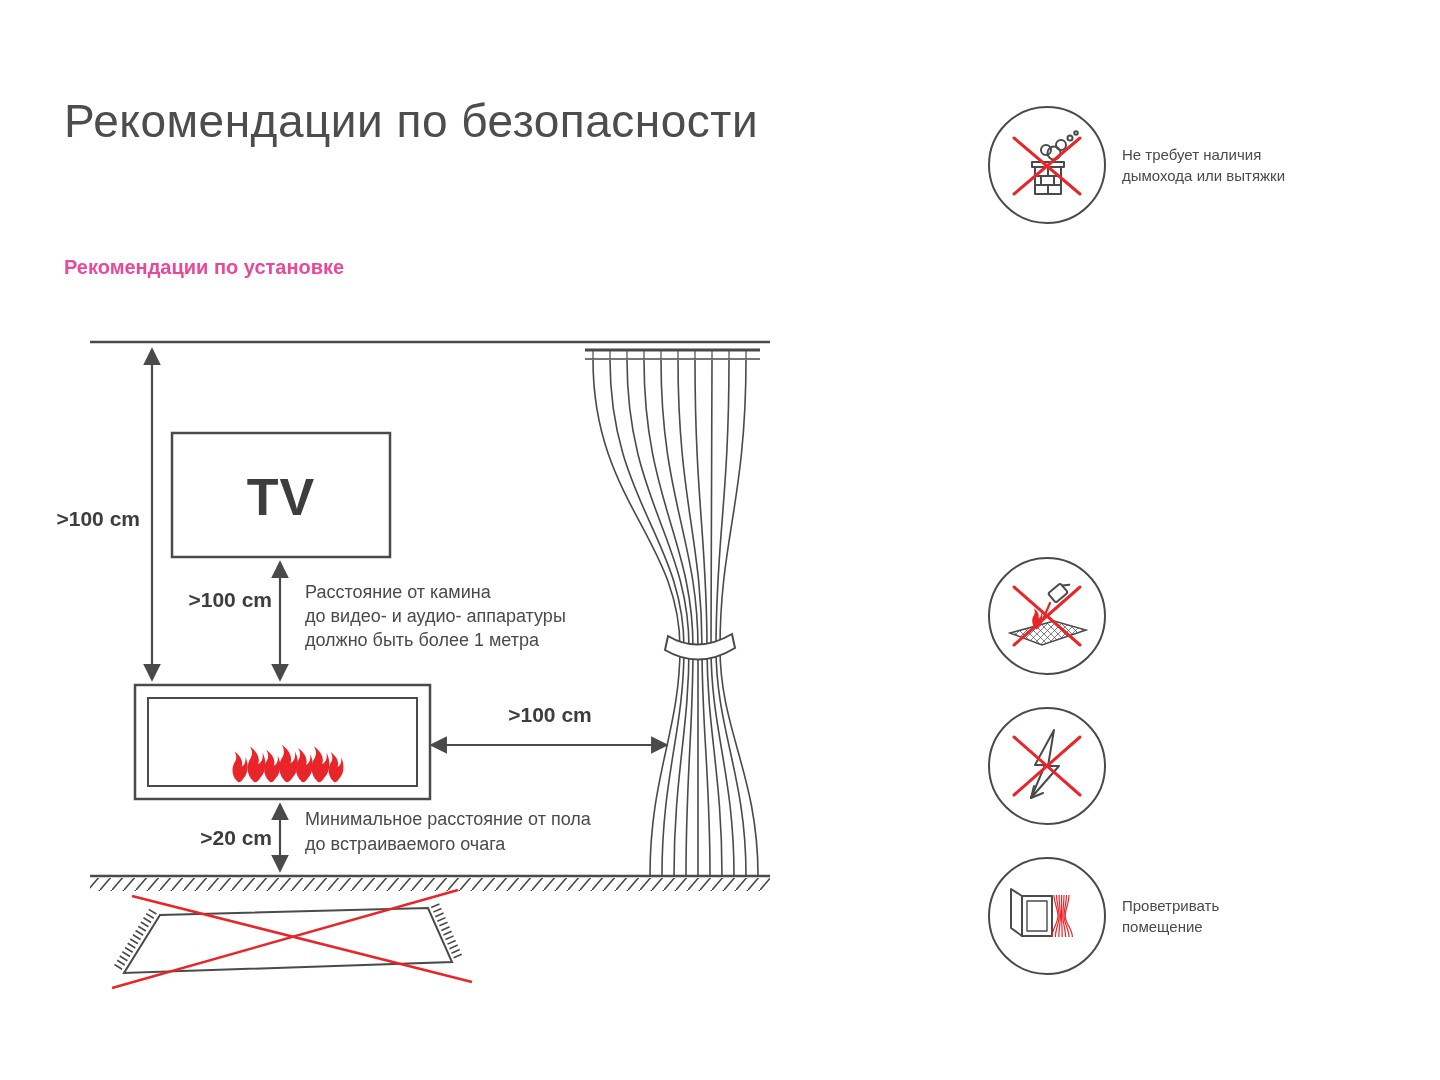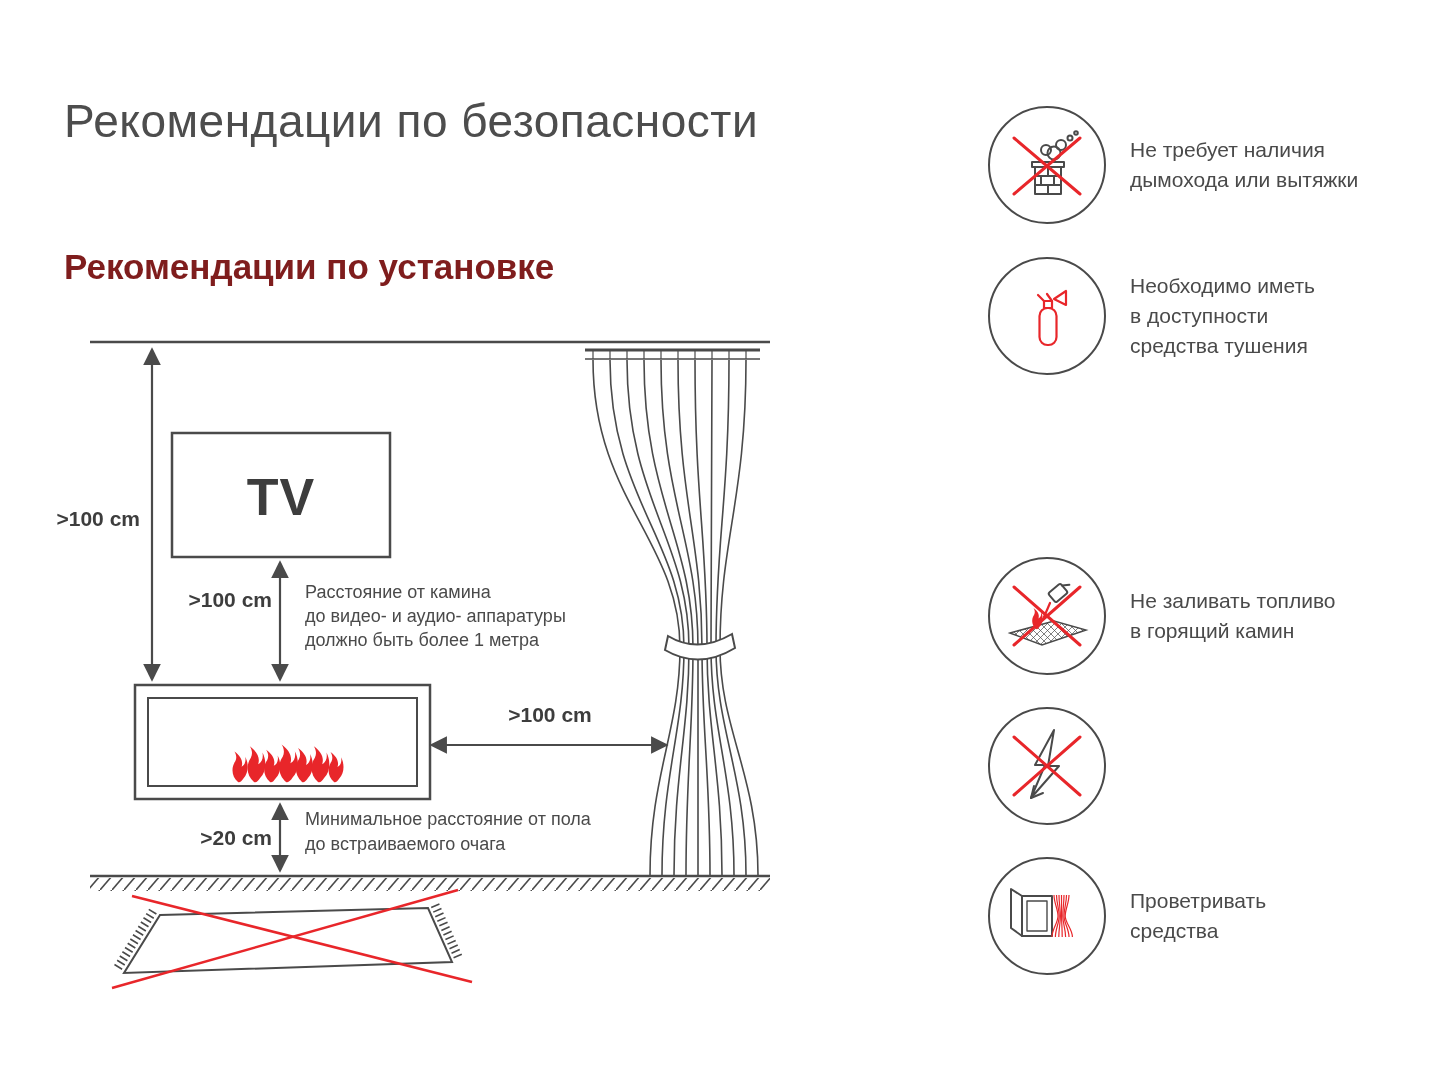--- a/index.html
+++ b/index.html
@@ -1,21 +1,21 @@
 <!DOCTYPE html>
 <html><head>
 <meta charset="utf-8">
 <style>
   html,body { margin:0; padding:0; background:#fff; }
   .page { position:relative; width:1440px; height:1080px; background:#fff;
           font-family:"Liberation Sans", sans-serif; overflow:hidden; }
   .title { position:absolute; left:64px; top:94px; margin:0;
            font-size:46px; font-weight:400; color:#4d4d4d; letter-spacing:0.5px; }
-  .subtitle { position:absolute; left:64px; top:247px; margin:0;
-              font-size:35px; font-weight:700; color:#7f1d1d; }
+  .subtitle { position:absolute; left:64px; top:256px; margin:0;
+              font-size:20px; font-weight:700; color:#ec4899; }
   .diagram { position:absolute; left:40px; top:330px; }
 
   
   .dlabel { font-family:"Liberation Sans",sans-serif; font-size:21px; font-weight:700; fill:#3d3d3d; }
   .dnote  { font-family:"Liberation Sans",sans-serif; font-size:18px; font-weight:400; fill:#4a4a4a; }
   .tvtxt  { font-family:"Liberation Sans",sans-serif; font-size:52px; font-weight:700; fill:#3d3d3d; letter-spacing:1px; }
 
   .ln   { stroke:#4a4a4a; stroke-width:2.5; fill:none; }
   .ln2  { stroke:#4a4a4a; stroke-width:2;   fill:none; }
   .ln1  { stroke:#4a4a4a; stroke-width:1.6; fill:none; }
@@ -23,21 +23,21 @@
   .arrow{ stroke:#4a4a4a; stroke-width:2.2; fill:none;
           marker-start:url(#arr); marker-end:url(#arr); }
   .fringe { stroke:#4a4a4a; stroke-width:9; stroke-dasharray:1.6 3.4; fill:none; }
 
   
   .safety-row { position:absolute; left:988px; width:452px; height:118px;
                 display:flex; align-items:center; }
   .icon-circle { width:118px; height:118px; box-sizing:border-box;
                  border:2.5px solid #4a4a4a; border-radius:50%;
                  flex:0 0 auto; display:flex; align-items:center; justify-content:center; }
-  .safety-text { margin-left:24px; font-size:21px; line-height:1.42;
+  .safety-text { margin-left:16px; font-size:15px; line-height:1.42;
                  color:#4a4a4a; white-space:pre-line; }
   .ic { stroke:#4a4a4a; stroke-width:2; fill:none; stroke-linecap:round; stroke-linejoin:round; }
   .icr{ stroke:#e8262a; stroke-width:2.2; fill:none; stroke-linecap:round; stroke-linejoin:round; }
   .icx{ stroke:#e8262a; stroke-width:3; fill:none; stroke-linecap:round; }
 </style>
 </head>
 <body>
 
 <div class="page">
 
@@ -161,53 +161,36 @@
           <circle cx="74" cy="13" r="1.8"></circle>
         </g>
         <line class="icx" x1="12" y1="18" x2="78" y2="74"></line>
         <line class="icx" x1="78" y1="18" x2="12" y2="74"></line>
       </svg>
     </div>
     <div class="safety-text">Не требует наличия
 дымохода или вытяжки</div>
   </div>
 
-  <div class="safety-row" style="top:257px">
-    <div class="icon-circle">
-      <svg width="90" height="90" viewBox="0 0 90 90">
-        <g class="icr">
-          <rect x="37.5" y="37" width="17" height="37" rx="8"></rect>
-          <rect x="42" y="30" width="8" height="7"></rect>
-          <path d="M42 30 L36 24 M50 30 L45 23"></path>
-          <path d="M52 28 L64 20 L64 34 Z"></path>
-        </g>
-      </svg>
-    </div>
-    <div class="safety-text">Необходимо иметь
-в доступности
-средства тушения</div>
-  </div>
 
 
   <div class="safety-row" style="top:557px">
     <div class="icon-circle">
       <svg width="90" height="90" viewBox="0 0 90 90">
         <polygon points="8,62 52,50 84,59 40,74" fill="url(#xh)" stroke="#4a4a4a" stroke-width="1.5"></polygon>
         <use href="#flame" transform="translate(34 58) scale(0.62)" fill="#e8262a"></use>
         <g class="ic" transform="translate(56 22) rotate(-40)">
           <rect x="-8" y="-6" width="16" height="12" rx="2" fill="#fff"></rect>
           <line x1="8" y1="-3" x2="14" y2="1"></line>
         </g>
         <line x1="48" y1="32" x2="42" y2="46" stroke="#e8262a" stroke-width="2.2" stroke-linecap="round"></line>
         <line class="icx" x1="12" y1="16" x2="78" y2="74"></line>
         <line class="icx" x1="78" y1="16" x2="12" y2="74"></line>
       </svg>
     </div>
-    <div class="safety-text">Не заливать топливо
-в горящий камин</div>
   </div>
 
   <div class="safety-row" style="top:707px">
     <div class="icon-circle">
       <svg width="90" height="90" viewBox="0 0 90 90">
         <path class="ic" d="M52 9 L33 44 L43 44 L29 77 L57 45 L46 45 Z"></path>
         <path class="ic" d="M29 77 L32 65 M29 77 L41 72"></path>
         <line class="icx" x1="12" y1="16" x2="78" y2="74"></line>
         <line class="icx" x1="78" y1="16" x2="12" y2="74"></line>
       </svg>
@@ -227,16 +210,16 @@
           <path d="M54.5 24 C54.5 32 57.2 38 57.2 45 C57.2 52 53.4 58 53.4 66"></path>
           <path d="M57 24 C57 32 58.4 38 58.4 45 C58.4 52 56.8 58 56.8 66"></path>
           <path d="M59.5 24 C59.5 32 59.6 38 59.6 45 C59.6 52 60.2 58 60.2 66"></path>
           <path d="M62 24 C62 32 60.8 38 60.8 45 C60.8 52 63.6 58 63.6 66"></path>
           <path d="M64.5 24 C64.5 32 62 38 62 45 C62 52 67 58 67 66"></path>
           <path d="M67 24 C67 32 63.2 38 63.2 45 C63.2 52 70.4 58 70.4 66"></path>
         </g>
       </svg>
     </div>
     <div class="safety-text">Проветривать
-средства</div>
+помещение</div>
   </div>
 
 </div>
 
 </body></html>

